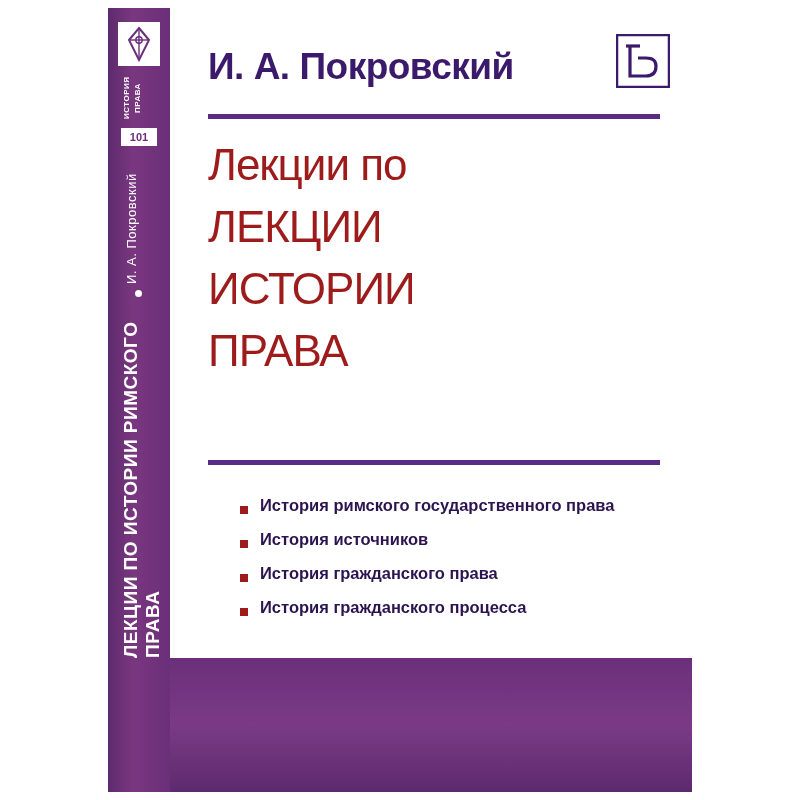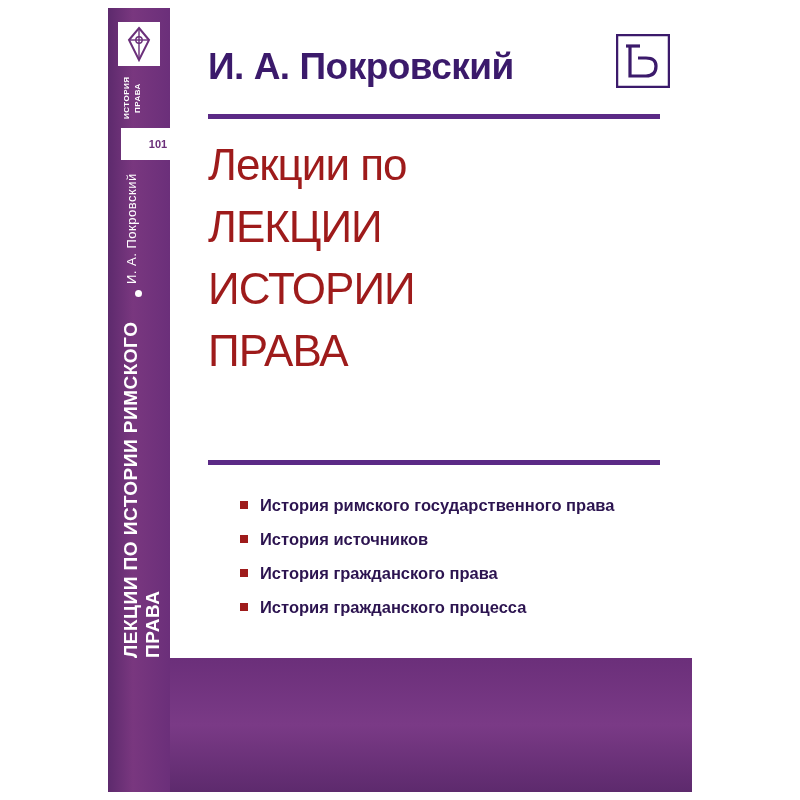--- a/index.html
+++ b/index.html
@@ -59,29 +59,28 @@
     transform: rotate(180deg);
     white-space: pre;
     font-weight: bold;
   }
 
   .spine-num {
     position: absolute;
     left: 13px;
     top: 120px;
     width: 36px;
-    height: 32px;
+    height: 18px;
     background: #ffffff;
     color: #6b2f7a;
     font-size: 11px;
     font-weight: bold;
     display: flex;
     align-items: center;
     justify-content: center;
-    padding-left: 19px;
   }
 
   .spine-author {
     position: absolute;
     left: 16px;
     top: 146px;
     height: 130px;
     width: 30px;
     color: #ffffff;
     font-size: 13px;
@@ -169,21 +168,21 @@
   .title .l4 { display:block; }
 
   .bullets {
     position: absolute;
     left: 70px;
     top: 488px;
     width: 430px;
   }
   .bullet-row {
     display: flex;
-    align-items: center;
+    align-items: flex-end;
     margin-bottom: 15px;
   }
   .bullet-sq {
     width: 8px;
     height: 8px;
     background: #9e1b1b;
     margin-right: 12px;
     flex: 0 0 auto;
     position: relative;
     top: -1px;

